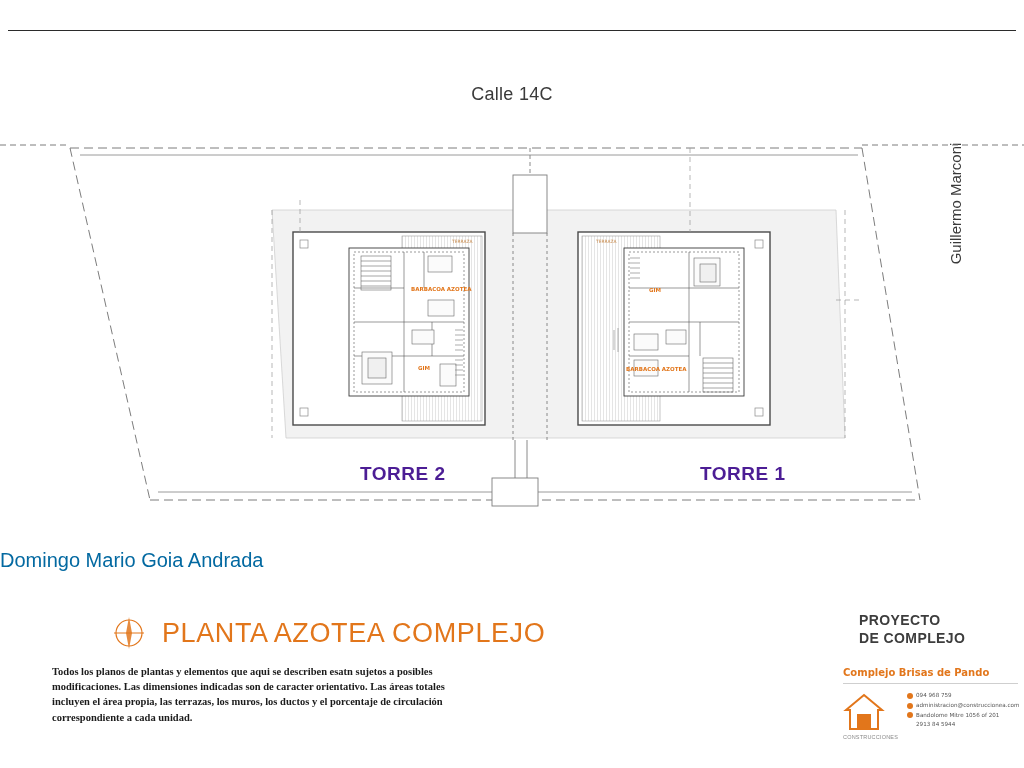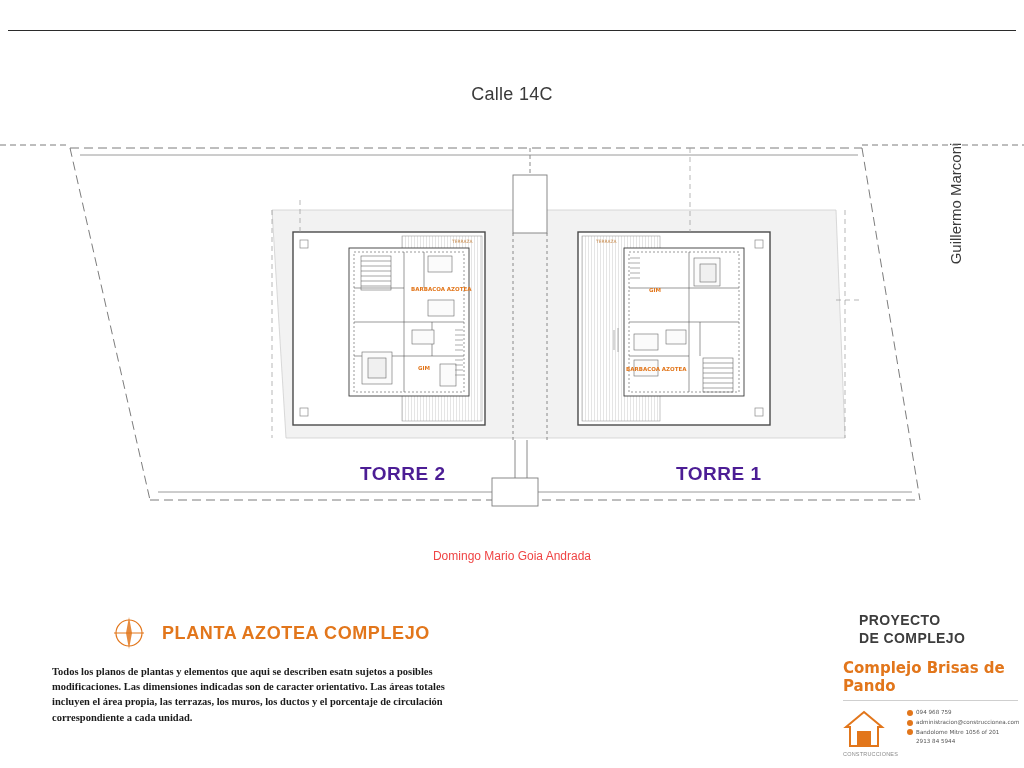--- a/index.html
+++ b/index.html
@@ -35,59 +35,58 @@
     width: 1024px;
     text-align: center;
     font-size: 18px;
     color: #3a3a3a;
     letter-spacing: .3px;
   }
   .street-bottom {
     position: absolute;
     left: 0; top: 549px;
     width: 1024px;
-    text-align: center;
-    font-size: 12px;
-    color: #ef4444;
+    font-size: 20px;
+    color: #0369a1;
   }
   .street-right {
     position: absolute;
     left: 905px; top: 245px;
     width: 200px;
     transform: rotate(-90deg);
     transform-origin: 50px 50%;
     text-align: center;
     font-size: 15px;
     color: #3a3a3a;
   }
   .torre-label {
     position: absolute;
     font-size: 19px;
     font-weight: 700;
     color: #4c1d95;
     letter-spacing: .5px;
   }
   #torre2 { left: 360px; top: 463px; }
-  #torre1 { left: 676px; top: 463px; }
+  #torre1 { left: 700px; top: 463px; }
 
   
   .title-row {
     position: absolute;
     left: 110px; top: 614px;
     display: flex;
     align-items: center;
     gap: 14px;
   }
   .compass {
     width: 38px; height: 38px;
     position: relative;
   }
   .main-title {
-    font-size: 18px;
-    font-weight: 700;
+    font-size: 27px;
+    font-weight: 400;
     color: #e2761b;
     letter-spacing: .6px;
     white-space: nowrap;
   }
   .disclaimer {
     position: absolute;
     left: 52px; top: 664px;
     width: 400px;
     font-size: 10.5px;
     line-height: 1.45;
@@ -102,22 +101,22 @@
   }
   .brand-title {
     font-size: 14px;
     font-weight: 700;
     color: #3d3d3d;
     letter-spacing: .4px;
     line-height: 1.25;
     margin-left: 16px;
   }
   .brand-sub {
-    margin-top: 12px;
-    font-size: 15px;
+    margin-top: 20px;
+    font-size: 10px;
     font-weight: 700;
     color: #e2761b;
     font-family: "DejaVu Sans", sans-serif;
   }
   .brand-rule {
     margin-top: 5px;
     width: 100%;
     height: 1px;
     background: #cfcfcf;
   }

